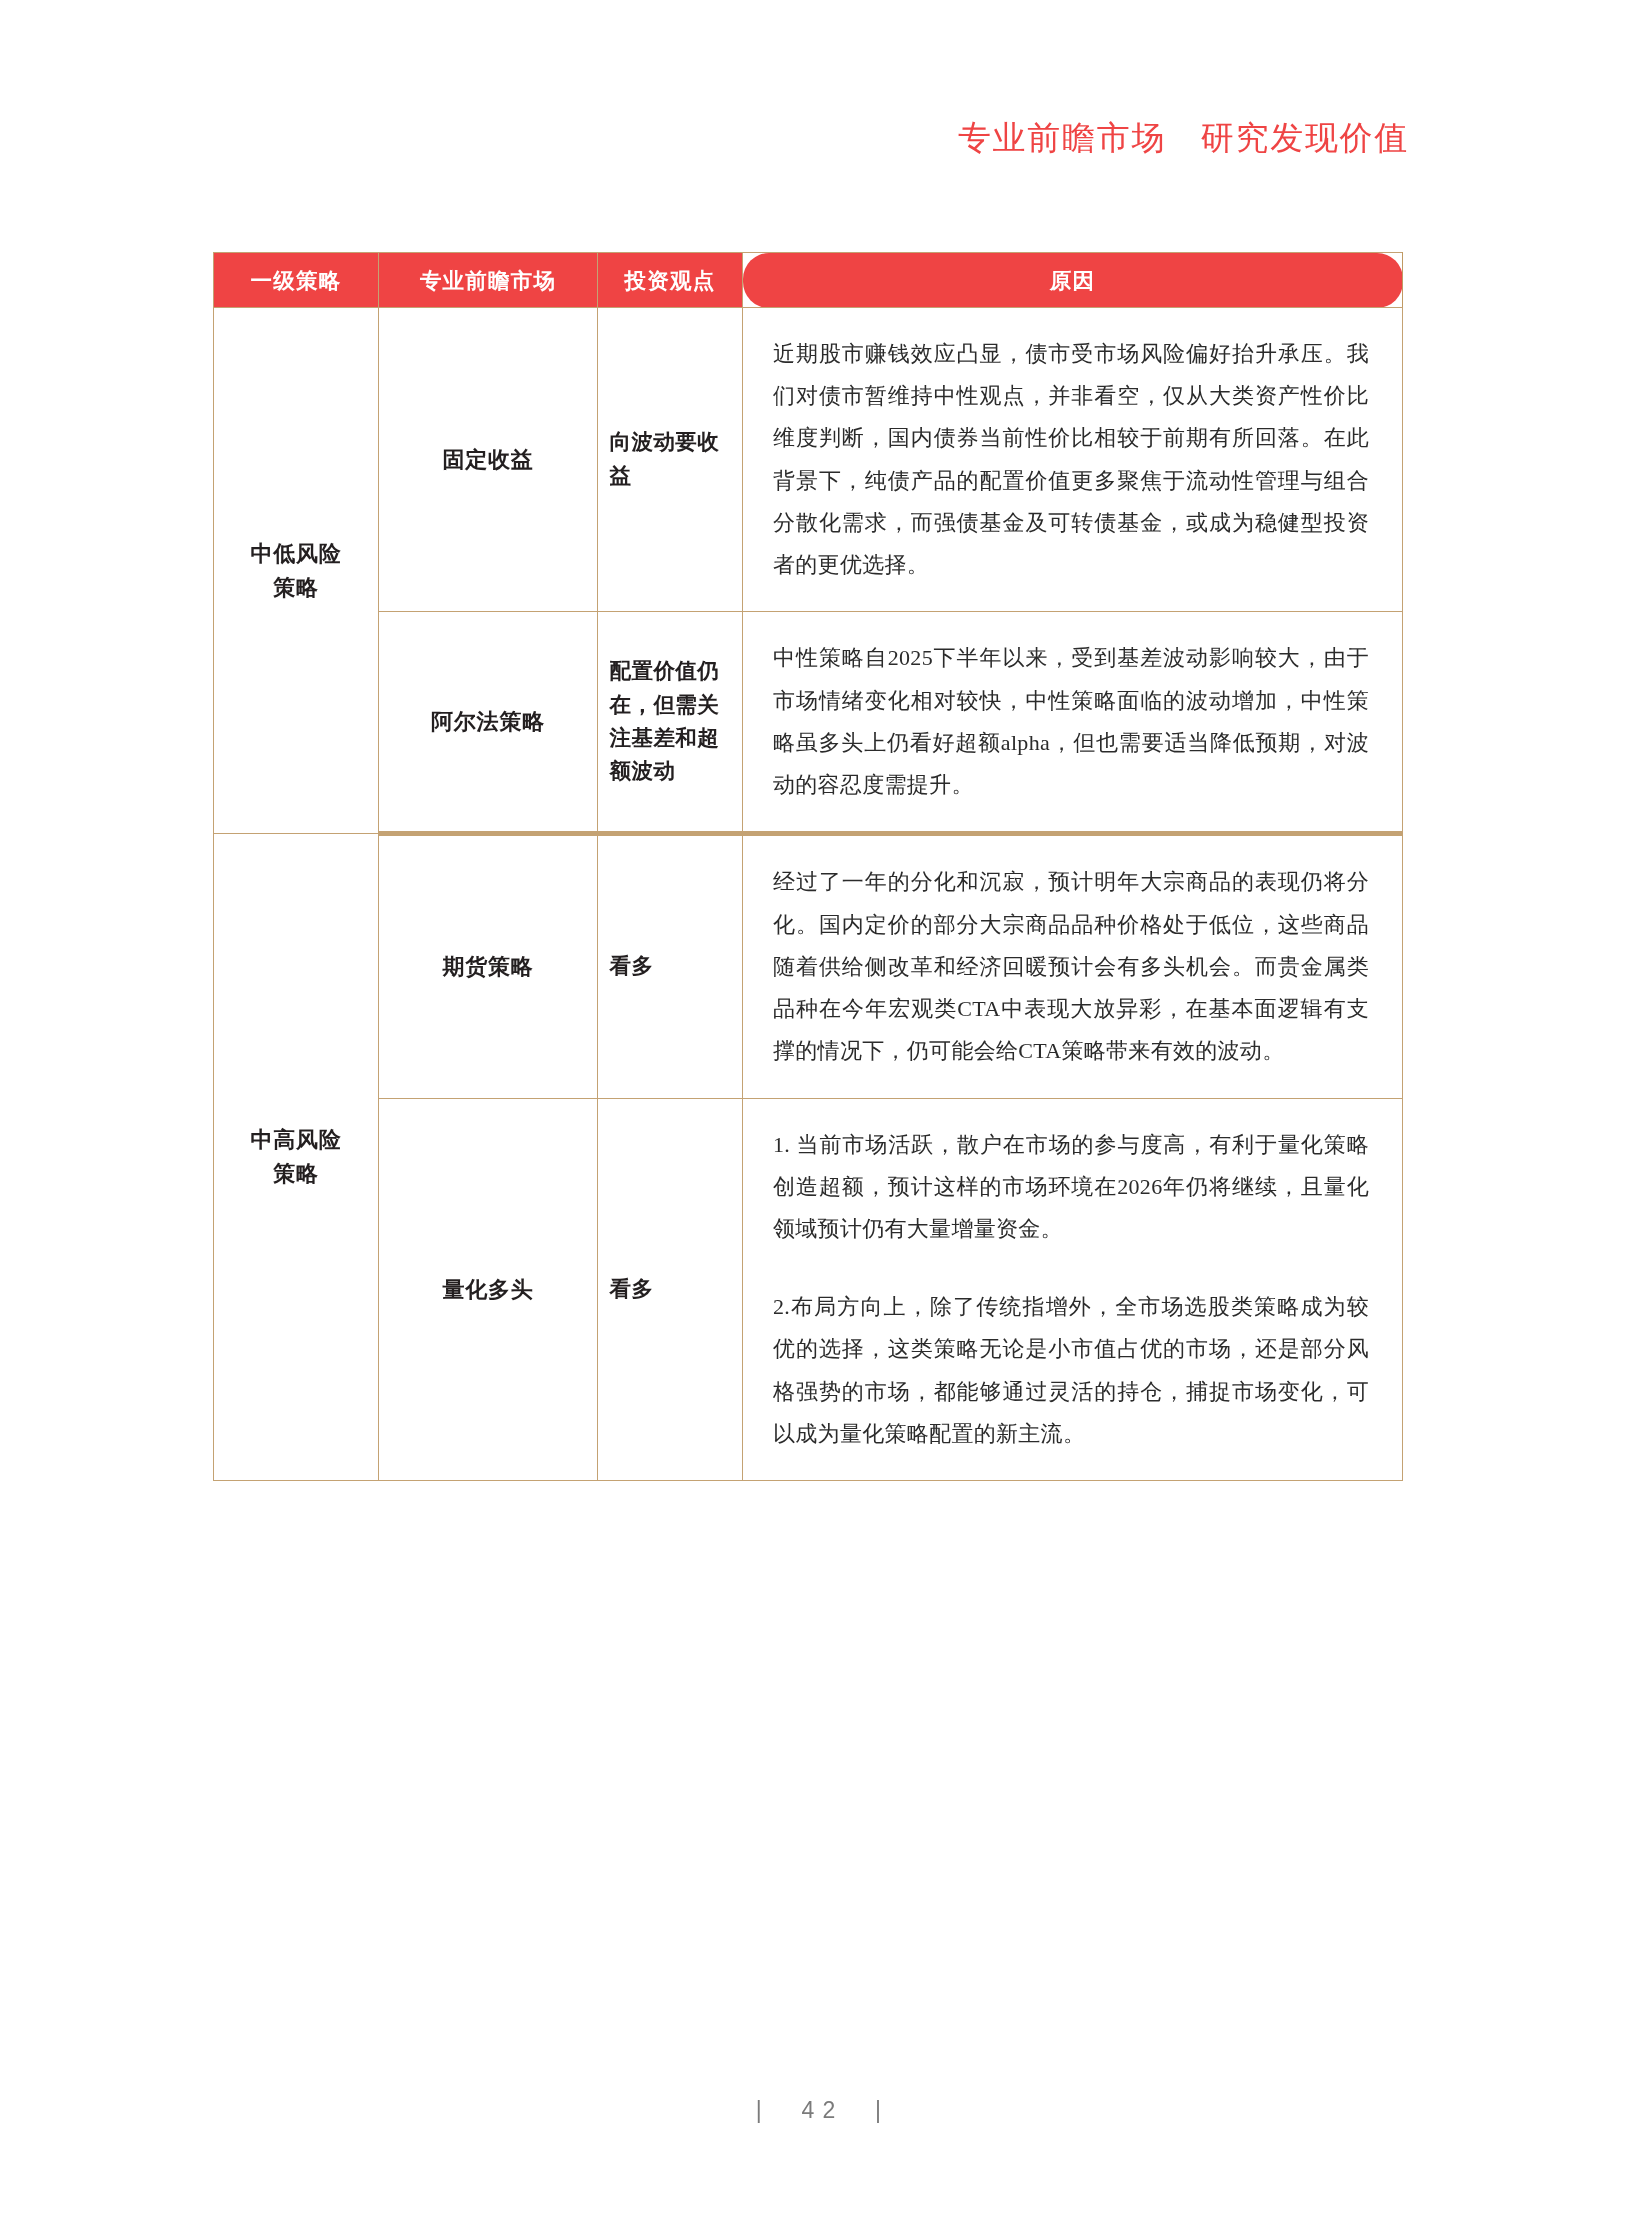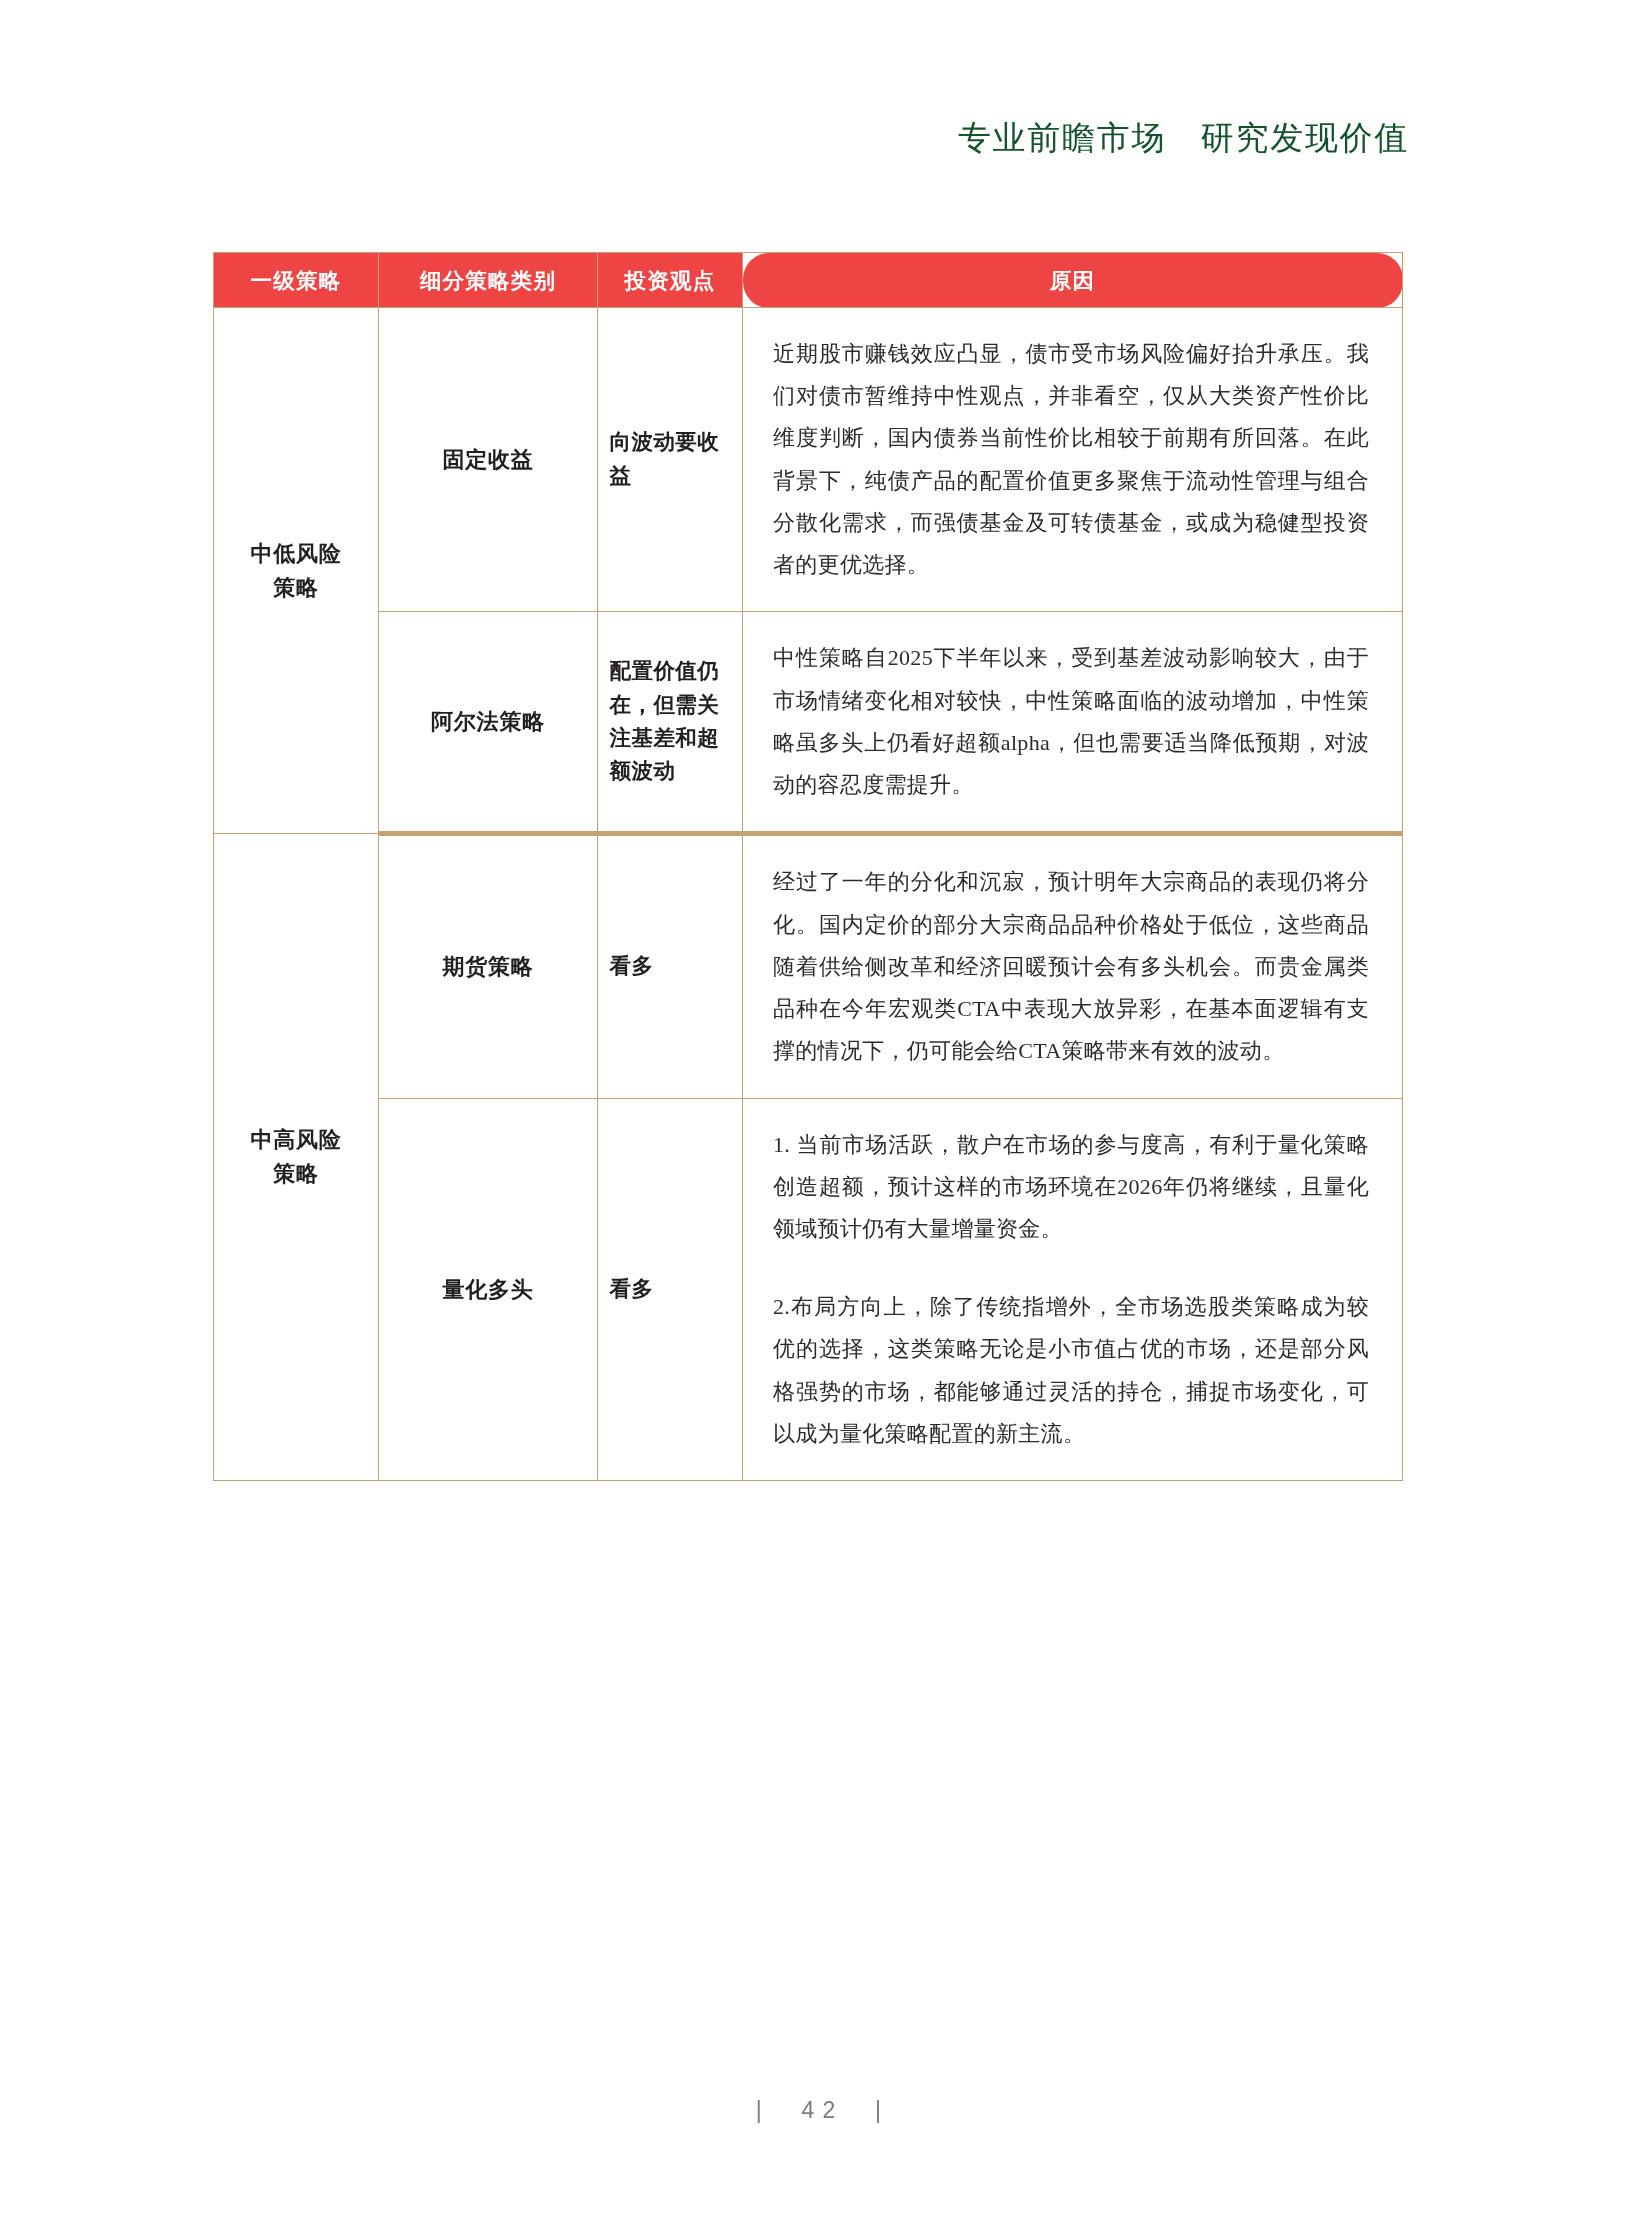--- a/index.html
+++ b/index.html
@@ -26,21 +26,21 @@
   
   .page-header {
     position: absolute;
     top: 116px;
     right: 0;
     left: 0;
     text-align: right;
     padding-right: 236px;
     font-size: 33px;
     letter-spacing: 1.7px;
-    color: #14532d;
+    color: #ef4444;
     font-weight: 400;
     white-space: pre;
   }
 
   
   .table-wrap {
     position: absolute;
     top: 252px;
     left: 213px;
     width: 1189px;
@@ -150,21 +150,21 @@
     <table class="strategy-table">
       <colgroup>
         <col class="c1">
           <col class="c2">
           <col class="c3">
           <col class="c4">
       </colgroup>
       <thead>
         <tr>
           <th>一级策略</th>
-          <th>细分策略类别</th>
+          <th>专业前瞻市场</th>
           <th>投资观点</th>
           <th>原因</th>
         </tr>
       </thead>
       <tbody>
           <tr>
             <td class="lvl1" rowspan="2">中低风险<br>策略</td>
             <td class="sub">固定收益</td>
             <td class="view">向波动要收益</td>
             <td class="reason">

